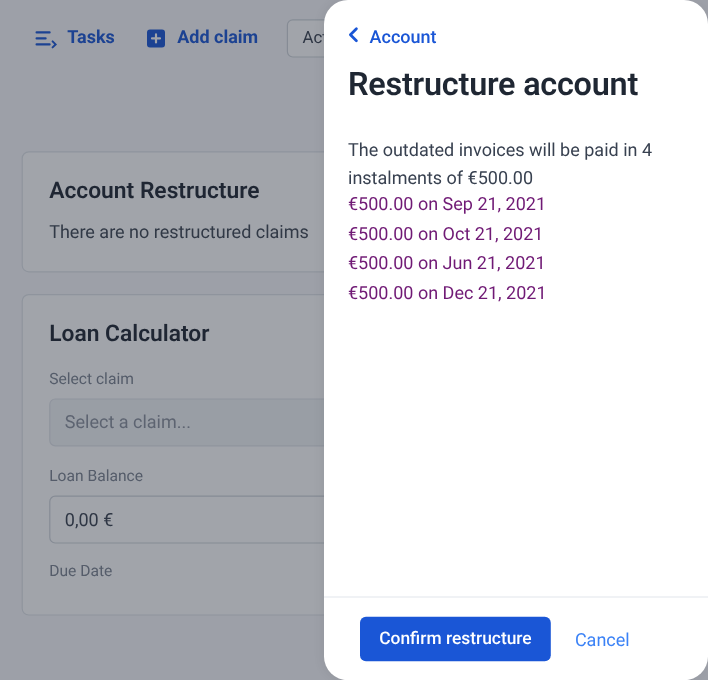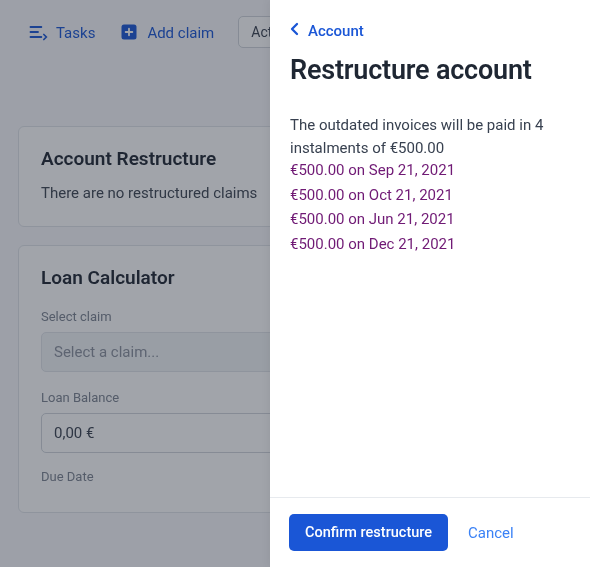--- a/index.html
+++ b/index.html
@@ -1,44 +1,44 @@
 <!DOCTYPE html>
 <html><head>
   <meta charset="utf-8">
   <style>
     * { box-sizing: border-box; margin: 0; padding: 0; font-family: -apple-system, BlinkMacSystemFont, "Segoe UI", Roboto, sans-serif; }
     body { width: 590px; height: 567px; overflow: hidden; position: relative; background: #f8f9fb; }
 
     
     .page { width: 590px; height: 567px; padding: 0; }
     .topbar { display: flex; align-items: center; gap: 24px; padding: 16px 28px 20px; }
-    .tb-item { display: flex; align-items: flex-end; gap: 8px; color: #1a56d6; font-weight: 400; font-size: 15px; cursor: pointer; }
+    .tb-item { display: flex; align-items: flex-start; gap: 8px; color: #1a56d6; font-weight: 700; font-size: 15px; cursor: pointer; }
     .tb-icon { display: inline-flex; }
     .btn-outline { border: 1px solid #d0d5db; background: #fff; border-radius: 5px; padding: 7px 12px; font-size: 14px; color: #3a4250; cursor: pointer; }
     .card { margin: 58px 18px 18px 18px; border: 1px solid #e0e4e9; border-radius: 6px; background: #fff; padding: 20px 22px 24px; }
     .card h2 { font-size: 19px; font-weight: 600; color: #1f2733; margin-bottom: 14px; }
     .card .empty { font-size: 15px; color: #3f4753; }
     .card2 { margin: 18px; border: 1px solid #e0e4e9; border-radius: 6px; background: #fff; padding: 20px 22px; }
     .card2 h2 { font-size: 19px; font-weight: 600; color: #1f2733; margin-bottom: 20px; }
     .field-label { font-size: 13px; color: #7c8491; margin-bottom: 8px; }
     .sel { width: 100%; border: 1px solid #e0e4e9; background: #f2f4f7; color: #8b929e; border-radius: 5px; padding: 10px 12px; font-size: 15px; margin-bottom: 18px; }
     .inp { width: 100%; border: 1px solid #d0d5db; background: #fff; color: #3a4250; border-radius: 5px; padding: 10px 12px; font-size: 15px; margin-bottom: 16px; }
 
     
     .scrim { position: absolute; inset: 0; background: rgba(30, 38, 52, 0.42); }
 
     
-    .panel { position: absolute; top: 0; right: 0; width: 320px; height: 567px; background: #fff; display: flex; flex-direction: column; box-shadow: -2px 0 8px rgba(0,0,0,0.05); }
+    .panel { position: absolute; top: 0; right: 0; width: 320px; height: 567px; background: #fff; display: flex; flex-direction: column; box-shadow: -2px 0 8px rgba(0,0,0,0.05); border-radius: 20px; }
     .panel-body { padding: 22px 20px 0 20px; flex: 1; overflow: hidden; }
     .crumb { display: flex; align-items: center; gap: 8px; color: #1a56d6; font-size: 15px; font-weight: 500; cursor: pointer; margin-bottom: 14px; }
     .panel h1 { font-size: 27px; font-weight: 600; color: #1f2733; letter-spacing: -0.2px; margin-bottom: 28px; }
     .desc { font-size: 15px; color: #384150; line-height: 1.5; }
     .sched { font-size: 15px; color: #701a75; line-height: 1.5; }
     .sched div { margin-bottom: 2px; }
-    .panel-footer { border-top: 1px solid #e7eaee; padding: 16px 19px; display: flex; align-items: center; gap: 20px; }
+    .panel-footer { border-top: 1px solid #e7eaee; padding: 16px 30px; display: flex; align-items: center; gap: 20px; }
     .btn-primary { background: #1a56d6; color: #fff; border: none; border-radius: 5px; padding: 10px 16px; font-size: 14.5px; font-weight: 500; cursor: pointer; }
     .btn-link { background: none; border: none; color: #3b82f6; font-size: 15px; cursor: pointer; }
   </style>
 </head>
 <body>
 
 <div class="page">
   <div class="topbar">
     <div class="tb-item">
       <span class="tb-icon">

